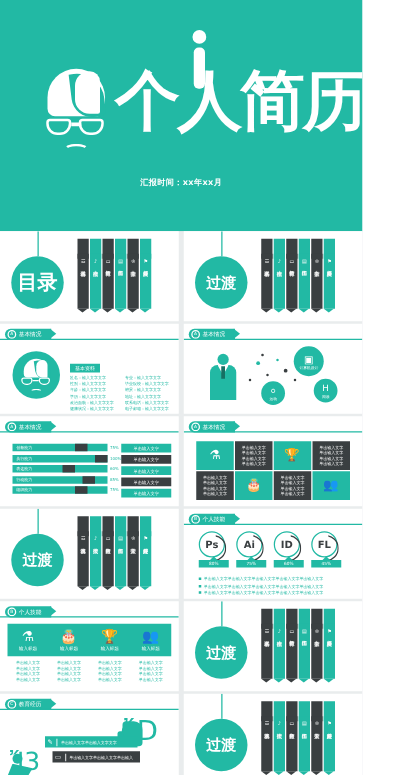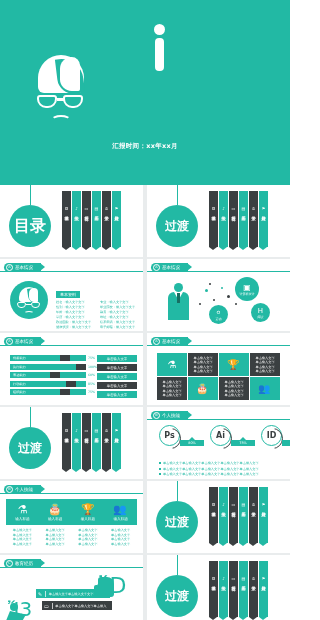--- a/index.html
+++ b/index.html
@@ -181,21 +181,21 @@
   }
   .tile {
     display: flex; flex-direction: column; align-items: center;
     justify-content: center; font-size: 3.2px; color: #fff; line-height: 4.4px;
   }
   .tile.teal { background: #22b9a4; } .tile.dark { background: #3a3f41; }
   .tile .gly { font-size: 10px; line-height: 12px; }
 
   
   .adobe { position: absolute; display: flex; gap: 6px; }
-  .ad { display: flex; flex-direction: row; align-items: flex-end; }
+  .ad { display: flex; flex-direction: column; align-items: flex-start; }
   .ad .ring {
     width: 21px; height: 21px; border-radius: 50%;
     border: 1.8px solid #22b9a4; display: flex;
     align-items: center; justify-content: center;
     font-size: 8px; font-weight: bold; color: #3a3f41;
     position: relative;
   }
   .ad .ring::after {
     content: ""; position: absolute; right: -2px; top: 2px;
     width: 19px; height: 19px; border-radius: 50%;
@@ -289,20 +289,21 @@
         <div class="lens l"></div>
         <div class="lens r"></div>
         <div class="bridge"></div>
       </div>
       <div class="mouth"></div>
     </div>
 
     <div class="title-art">
       <div class="excl-dot"></div>
       <div class="excl-bar"></div>
+      <div class="big-title">个人简历</div>
     </div>
 
     <div class="cover-meta">
       <div>汇报时间：xx年xx月</div>
     </div>
   </div>
 
   <div class="grid" id="grid">
       <div class="slide">
         <div class="ribbons" style="left:62px;top:18px">

